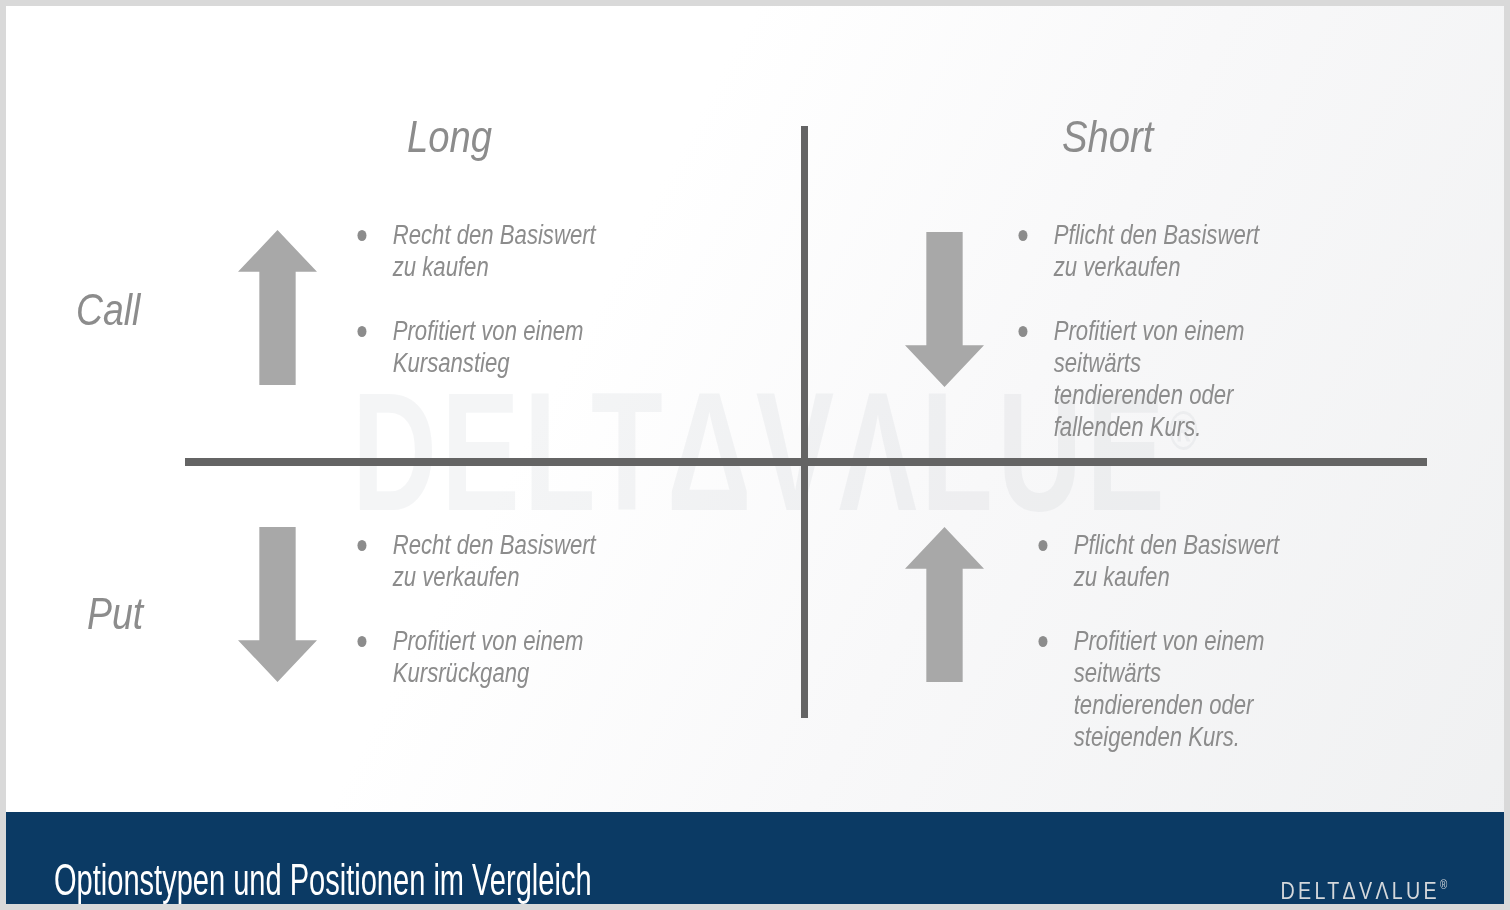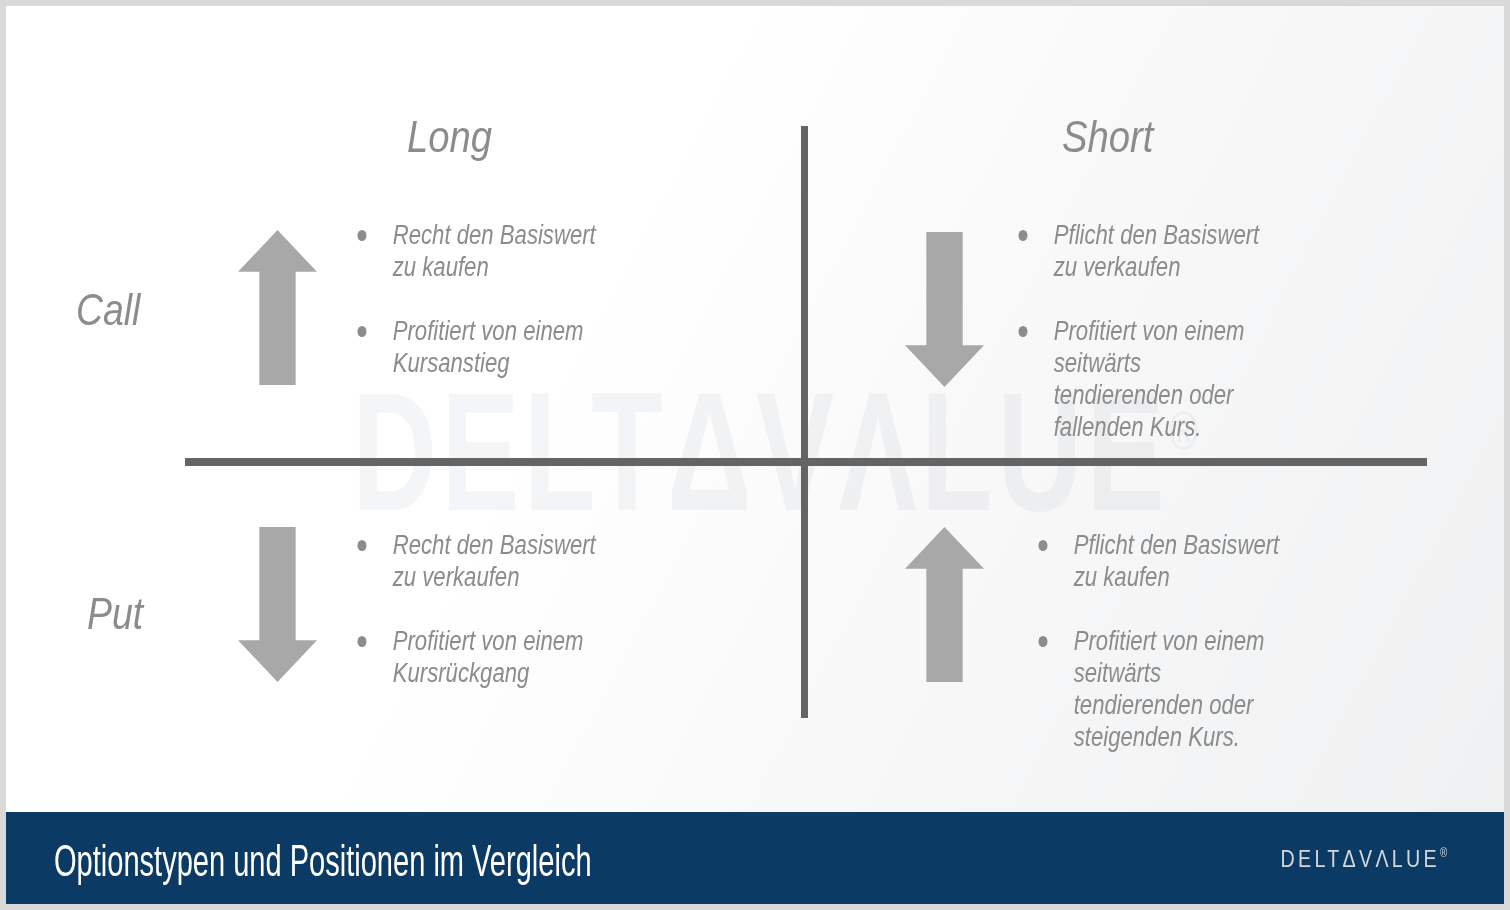--- a/index.html
+++ b/index.html
@@ -71,21 +71,21 @@
     width:11px; height:11px; border-radius:50%; background:#8c8c8c;
   }
   .list-q1 { left:355px; top:219px; width:300px; }
   .list-q2 { left:1016px; top:219px; width:312px; }
   .list-q3 { left:355px; top:529px; width:300px; }
   .list-q4 { left:1036px; top:529px; width:312px; }
   
   .footer {
     position:absolute; left:6px; top:812px;
     width:1498px; height:93px; background:#0b3a64; z-index:5;
-    display:flex; align-items:center; justify-content:space-between;
+    display:flex; align-items:flex-end; justify-content:space-between;
     padding:0; overflow:hidden;
   }
   .footer-title {
     margin-left:48px;
     color:#ffffff; font-size:44px; white-space:nowrap;
     transform:scaleX(0.66); transform-origin:left center;
     padding-top:4px;
   }
   .footer-logo {
     margin-right:57px;

